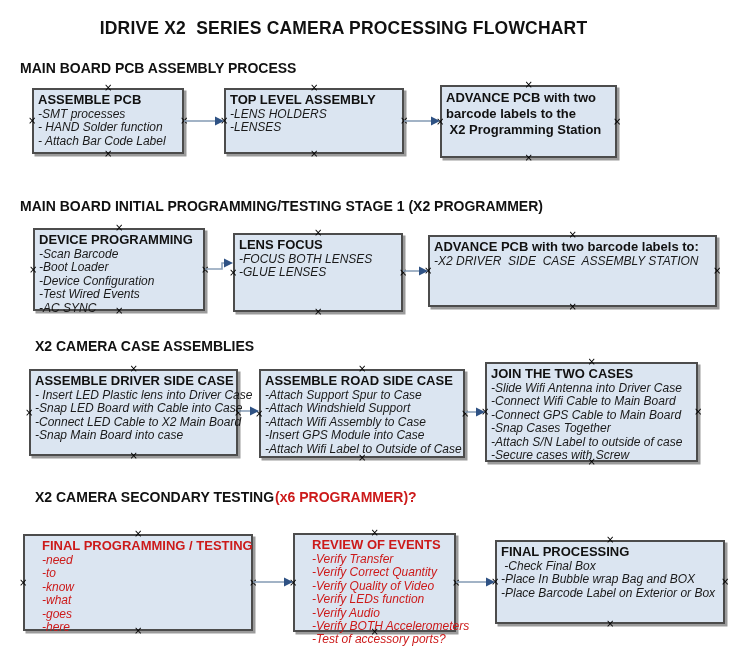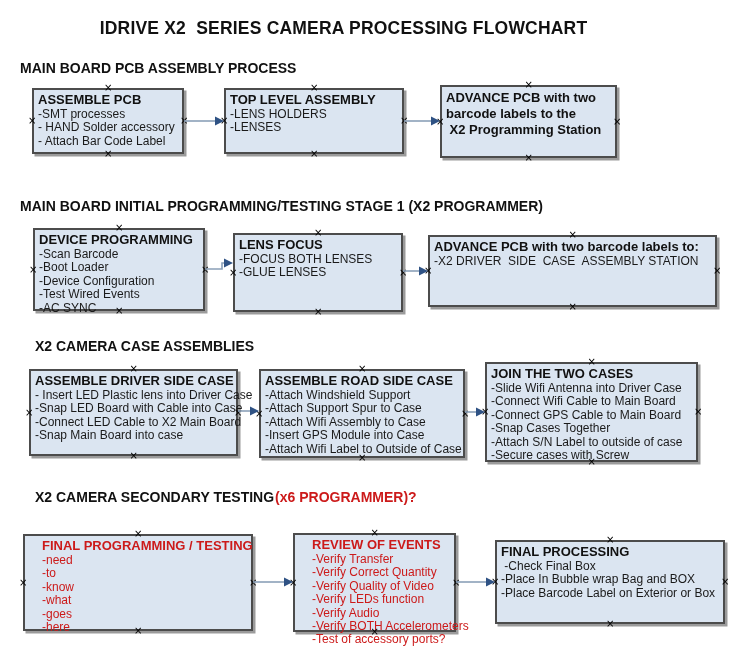--- a/index.html
+++ b/index.html
@@ -24,21 +24,21 @@
   .box-title{
     font-size:13px;font-weight:bold;line-height:16px;
     padding:2px 2px 0 4px;white-space:pre;color:#111;
   }
   .box-title-line{
     font-size:13px;font-weight:bold;line-height:16px;
     padding:0 18px 0 4px;white-space:pre;color:#111;
   }
   .box-title-line:first-of-type{padding-top:3px;}
   .box-line{
-    font-size:12px;line-height:13.4px;padding-left:4px;white-space:pre;color:#1a1a1a;
+    font-size:12px;line-height:13.4px;padding-left:4px;white-space:pre;color:#1a1a1a;font-style:italic;
   }
   .box.red-box .box-title,.box.red-box .box-line{color:var(--red-text);padding-left:17px;}
   .handle{
     position:absolute;width:8px;height:8px;font-size:10px;line-height:8px;
     text-align:center;color:#000;font-family:"DejaVu Sans",sans-serif;font-weight:400;
   }
   .h-top{top:-6px;left:calc(50% - 4px);}
   .h-bottom{bottom:-6px;left:calc(50% - 4px);}
   .h-left{left:-6px;top:calc(50% - 4px);}
   .h-right{right:-6px;top:calc(50% - 4px);}
@@ -55,21 +55,21 @@
 <div class="sec-heading" style="left:35px;top:338px;">X2 CAMERA CASE ASSEMBLIES</div>
 <div class="sec-heading" style="left:35px;top:489px;"><span>X2 CAMERA SECONDARY TESTING</span><span class="red-part">(x6 PROGRAMMER)?</span></div>
 
 <div class="box" style="left:32px;top:88px;width:152px;height:66px;">
   <i class="handle h-top">×</i>
   <i class="handle h-bottom">×</i>
   <i class="handle h-left">×</i>
   <i class="handle h-right">×</i>
   <div class="box-title">ASSEMBLE PCB</div>
   <div class="box-line">-SMT processes</div>
-  <div class="box-line">- HAND Solder accessory</div>
+  <div class="box-line">- HAND Solder function</div>
   <div class="box-line">- Attach Bar Code Label</div>
 </div>
 
 <div class="box" style="left:224px;top:88px;width:180px;height:66px;">
   <i class="handle h-top">×</i>
   <i class="handle h-bottom">×</i>
   <i class="handle h-left">×</i>
   <i class="handle h-right">×</i>
   <div class="box-title">TOP LEVEL ASSEMBLY</div>
   <div class="box-line">-LENS HOLDERS</div>
@@ -129,22 +129,22 @@
   <div class="box-line">-Connect LED Cable to X2 Main Board</div>
   <div class="box-line">-Snap Main Board into case</div>
 </div>
 
 <div class="box" style="left:259px;top:369px;width:206px;height:89px;">
   <i class="handle h-top">×</i>
   <i class="handle h-bottom">×</i>
   <i class="handle h-left">×</i>
   <i class="handle h-right">×</i>
   <div class="box-title">ASSEMBLE ROAD SIDE CASE</div>
+  <div class="box-line">-Attach Support Spur to Case</div>
   <div class="box-line">-Attach Windshield Support</div>
-  <div class="box-line">-Attach Support Spur to Case</div>
   <div class="box-line">-Attach Wifi Assembly to Case</div>
   <div class="box-line">-Insert GPS Module into Case</div>
   <div class="box-line">-Attach Wifi Label to Outside of Case</div>
 </div>
 
 <div class="box" style="left:485px;top:362px;width:213px;height:100px;">
   <i class="handle h-top">×</i>
   <i class="handle h-bottom">×</i>
   <i class="handle h-left">×</i>
   <i class="handle h-right">×</i>

